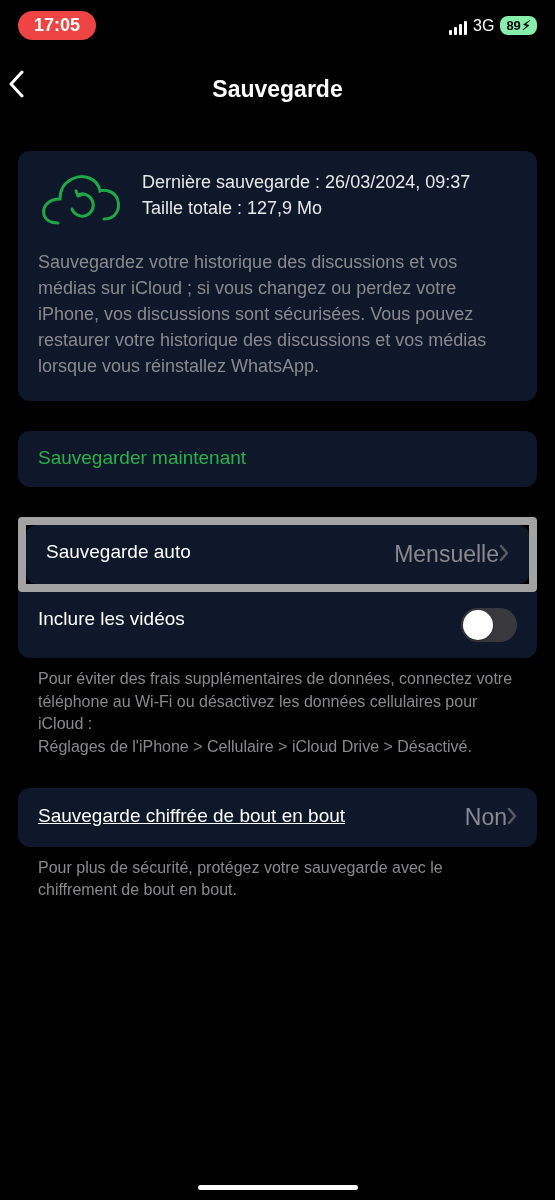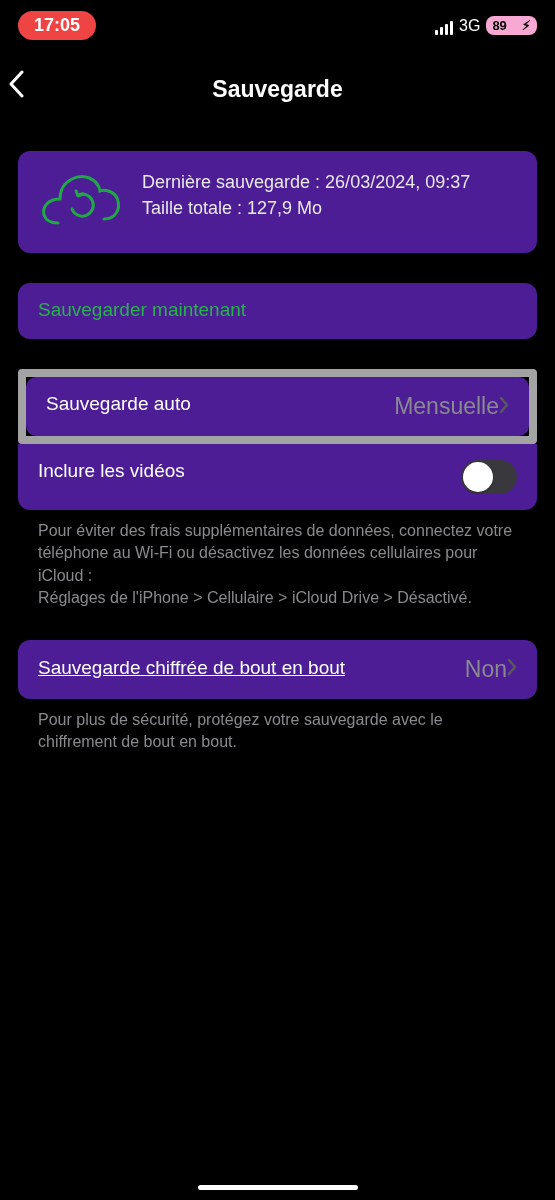--- a/index.html
+++ b/index.html
@@ -44,29 +44,29 @@
       width: 3px;
       background: #fff;
       border-radius: 1px;
     }
     .signal-bars span:nth-child(1){height:5px}
     .signal-bars span:nth-child(2){height:8px}
     .signal-bars span:nth-child(3){height:11px}
     .signal-bars span:nth-child(4){height:14px}
     .net-label { font-size: 16px; font-weight: 500; }
     .battery-pill {
-      background: #f9a8d4;
+      background: #86efac;
       color: #000;
       font-weight: 700;
       font-size: 13px;
       padding: 2px 6px;
       border-radius: 8px;
       display: flex;
       align-items: center;
-      gap: 15px;
+      gap: 1px;
     }
     .nav-bar {
       display: flex;
       align-items: flex-end;
       padding: 30px 14px 22px 14px;
       position: relative;
     }
     .back-chevron {
       position: absolute;
       left: 8px;
@@ -76,21 +76,21 @@
       font-weight: 300;
     }
     .page-title {
       flex: 1;
       text-align: center;
       font-size: 23px;
       font-weight: 600;
     }
     .content { padding: 0 18px; }
     .card {
-      background: #4c1d95;
+      background: #0f172a;
       border-radius: 12px;
       margin-top: 26px;
     }
     .info-card {
       padding: 18px 20px 22px 20px;
     }
     .info-top {
       display: flex;
       gap: 18px;
       align-items: flex-start;
@@ -205,20 +205,21 @@
           <path d="M66 50 C78 50 82 40 80 32 C78 22 66 20 62 22 C60 10 46 4 34 10 C22 16 22 28 22 30 C10 30 4 38 6 46 C8 52 14 54 20 54" fill="none" stroke="#1fa845" stroke-width="3" stroke-linecap="round"></path>
           <path d="M40 26 A11 11 0 1 1 34 40" fill="none" stroke="#1fa845" stroke-width="3" stroke-linecap="round"></path>
           <polyline points="38,22 40,27 45,25" fill="none" stroke="#1fa845" stroke-width="3" stroke-linecap="round" stroke-linejoin="round"></polyline>
         </svg>
       </div>
       <div class="info-lines">
         <div>Dernière sauvegarde : 26/03/2024, 09:37</div>
         <div>Taille totale : 127,9 Mo</div>
       </div>
     </div>
+    <div class="info-desc">Sauvegardez votre historique des discussions et vos médias sur iCloud ; si vous changez ou perdez votre iPhone, vos discussions sont sécurisées. Vous pouvez restaurer votre historique des discussions et vos médias lorsque vous réinstallez WhatsApp.</div>
   </div>
 
   <div class="card row-card">
     <div class="row">
       <span class="row-label green">Sauvegarder maintenant</span>
     </div>
   </div>
 
   <div class="highlight-box">
     <div class="card" style="margin-top:0">

